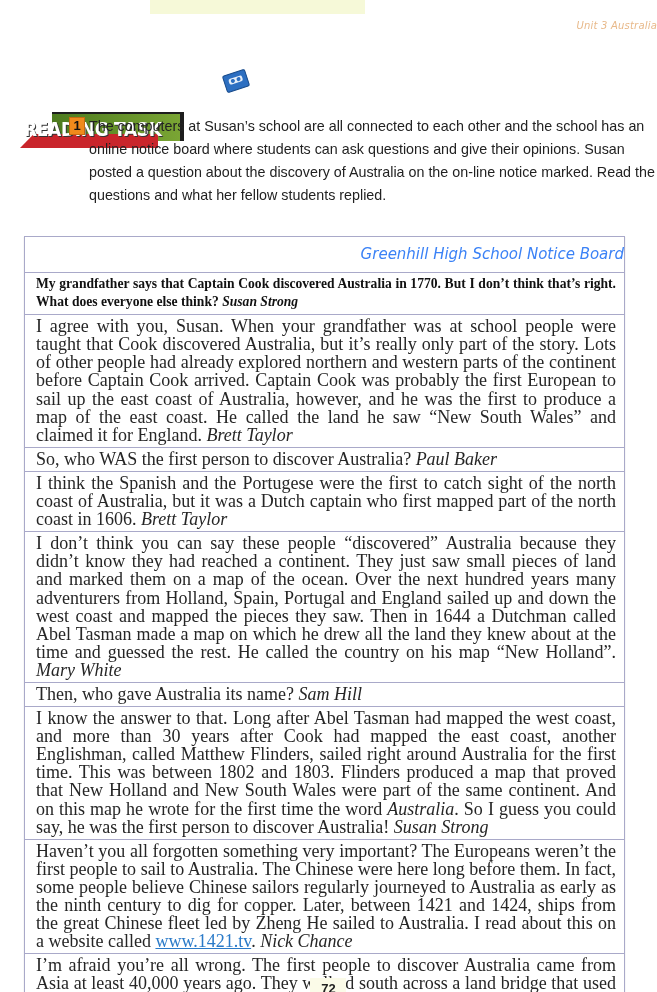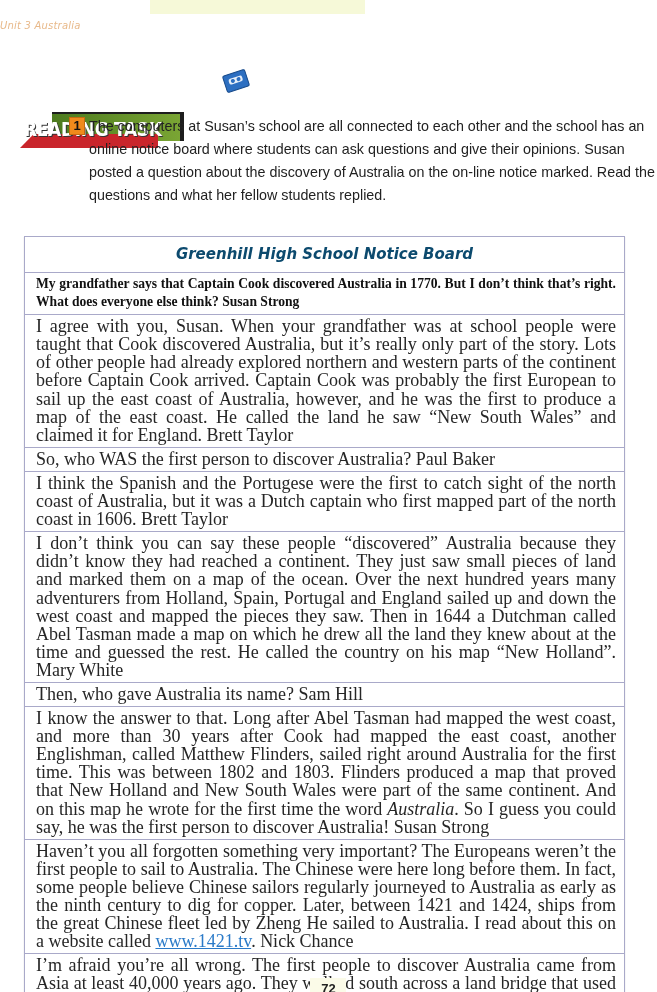--- a/index.html
+++ b/index.html
@@ -7,21 +7,21 @@
     width: 657px; height: 992px; overflow: hidden; position: relative;
     background: #ffffff;
     font-family: "Liberation Serif", serif;
     color: #1c1c1c;
   }
   .top-strip {
     position: absolute; left: 150px; top: 0; width: 215px; height: 14px;
     background: #f6f9d8;
   }
   .unit-label {
-    position: absolute; left: 0; width: 657px; top: 20px; text-align: left;
+    position: absolute; left: 0; width: 657px; top: 20px; text-align: right;
     font-family: "DejaVu Sans", sans-serif; font-style: italic;
     font-size: 10px; color: #e8b98a; letter-spacing: 0.2px;
   }
   .banner {
     position: absolute; left: 20px; top: 68px; width: 145px; height: 38px; margin-top: 44px;
   }
   .banner .green {
     position: absolute; left: 32px; top: 0; width: 128px; height: 27px;
     background: linear-gradient(90deg, #4c7a1e, #7aa534);
     border-right: 4px solid #1d1d1d; border-top: 2px solid #1d1d1d;
@@ -68,34 +68,34 @@
   }
   .intro .line { display: block; padding-left: 20px; white-space: nowrap; }
   .intro .line.first { padding-left: 0; }
 
   .board {
     position: absolute; left: 24px; top: 236px; width: 599px;
     border: 1px solid #a9a9c9;
     box-shadow: 0 1px 1px #ccc;
   }
   .board-title {
-    height: 35px; line-height: 35px; text-align: center;
-    font-family: "DejaVu Sans", sans-serif; font-style: italic; font-weight: bold;
-    font-size: 15px; color: #0c4a6e;
+    height: 35px; line-height: 35px; text-align: right;
+    font-family: "DejaVu Sans", sans-serif; font-style: italic; font-weight: normal;
+    font-size: 15px; color: #3b82f6;
     border-bottom: 1px solid #a9a9c9;
   }
   .post {
     padding: 2px 8px 3px 11px;
     font-size: 18px; line-height: 18.1px; color: #262626;
     border-bottom: 1px solid #a9a9c9;
     text-align: justify;
   }
   .post:last-child { border-bottom: none; padding-bottom: 7px; }
   .post.bold { font-weight: bold; font-size: 13.6px; color: #111; }
-  .post .author { }
+  .post .author { font-style: italic; }
   .post.bold .author { font-weight: bold; }
   .post a { color: #2a7ac8; text-decoration: underline; }
 
   .page-number {
     position: absolute; left: 0; width: 657px; top: 981px; text-align: center;
     font-family: "Liberation Sans", sans-serif; font-weight: bold; font-size: 13px;
     color: #222;
   }
   .page-bg {
     position: absolute; left: 310px; top: 978px; width: 36px; height: 14px;

